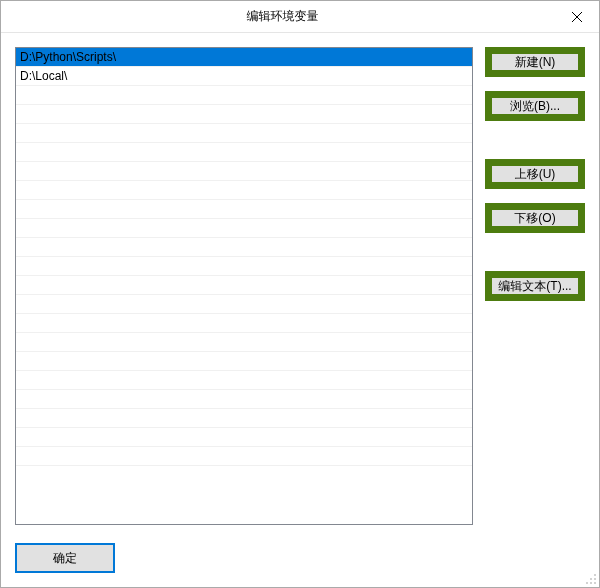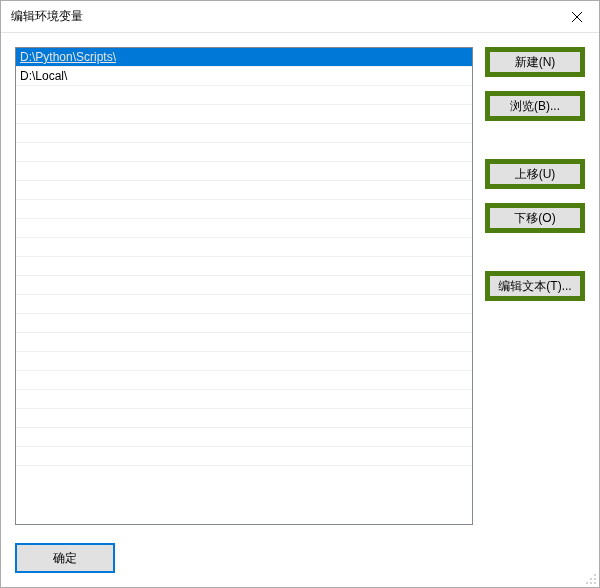--- a/index.html
+++ b/index.html
@@ -23,20 +23,21 @@
     height: 32px;
     display: flex;
     align-items: center;
     padding: 0 0 0 10px;
     border-bottom: 1px solid #e5e5e5;
     background: #fff;
   }
   .titlebar .title {
     flex: 1;
     font-size: 12px;
+    text-align: center;
   }
   .titlebar .close-btn {
     width: 45px;
     height: 30px;
     display: flex;
     align-items: center;
     justify-content: center;
     cursor: pointer;
   }
   .titlebar .close-btn svg { width: 10px; height: 10px; }
@@ -68,31 +69,30 @@
     height: 19px;
     line-height: 19px;
     padding: 0 4px;
     font-size: 12px;
     white-space: nowrap;
     border-bottom: 1px solid #f0f0f0;
     cursor: default;
   }
   .list-row.selected {
     background: #0078d7;
-    color: #e5e5e5;
-    text-decoration: underline;
+    color: #000000;
   }
   .side-buttons {
     width: 100px;
     display: flex;
     flex-direction: column;
   }
   .btn {
     height: 30px;
-    border: 5px solid #4d7c0f;
+    border: 7px solid #4d7c0f;
     background: #e1e1e1;
     font-size: 12px;
     font-family: inherit;
     cursor: pointer;
     padding: 0;
     margin-bottom: 14px;
   }
   .btn.default {
     border: 1px solid #0078d7;
     outline: 1px solid #0078d7;

